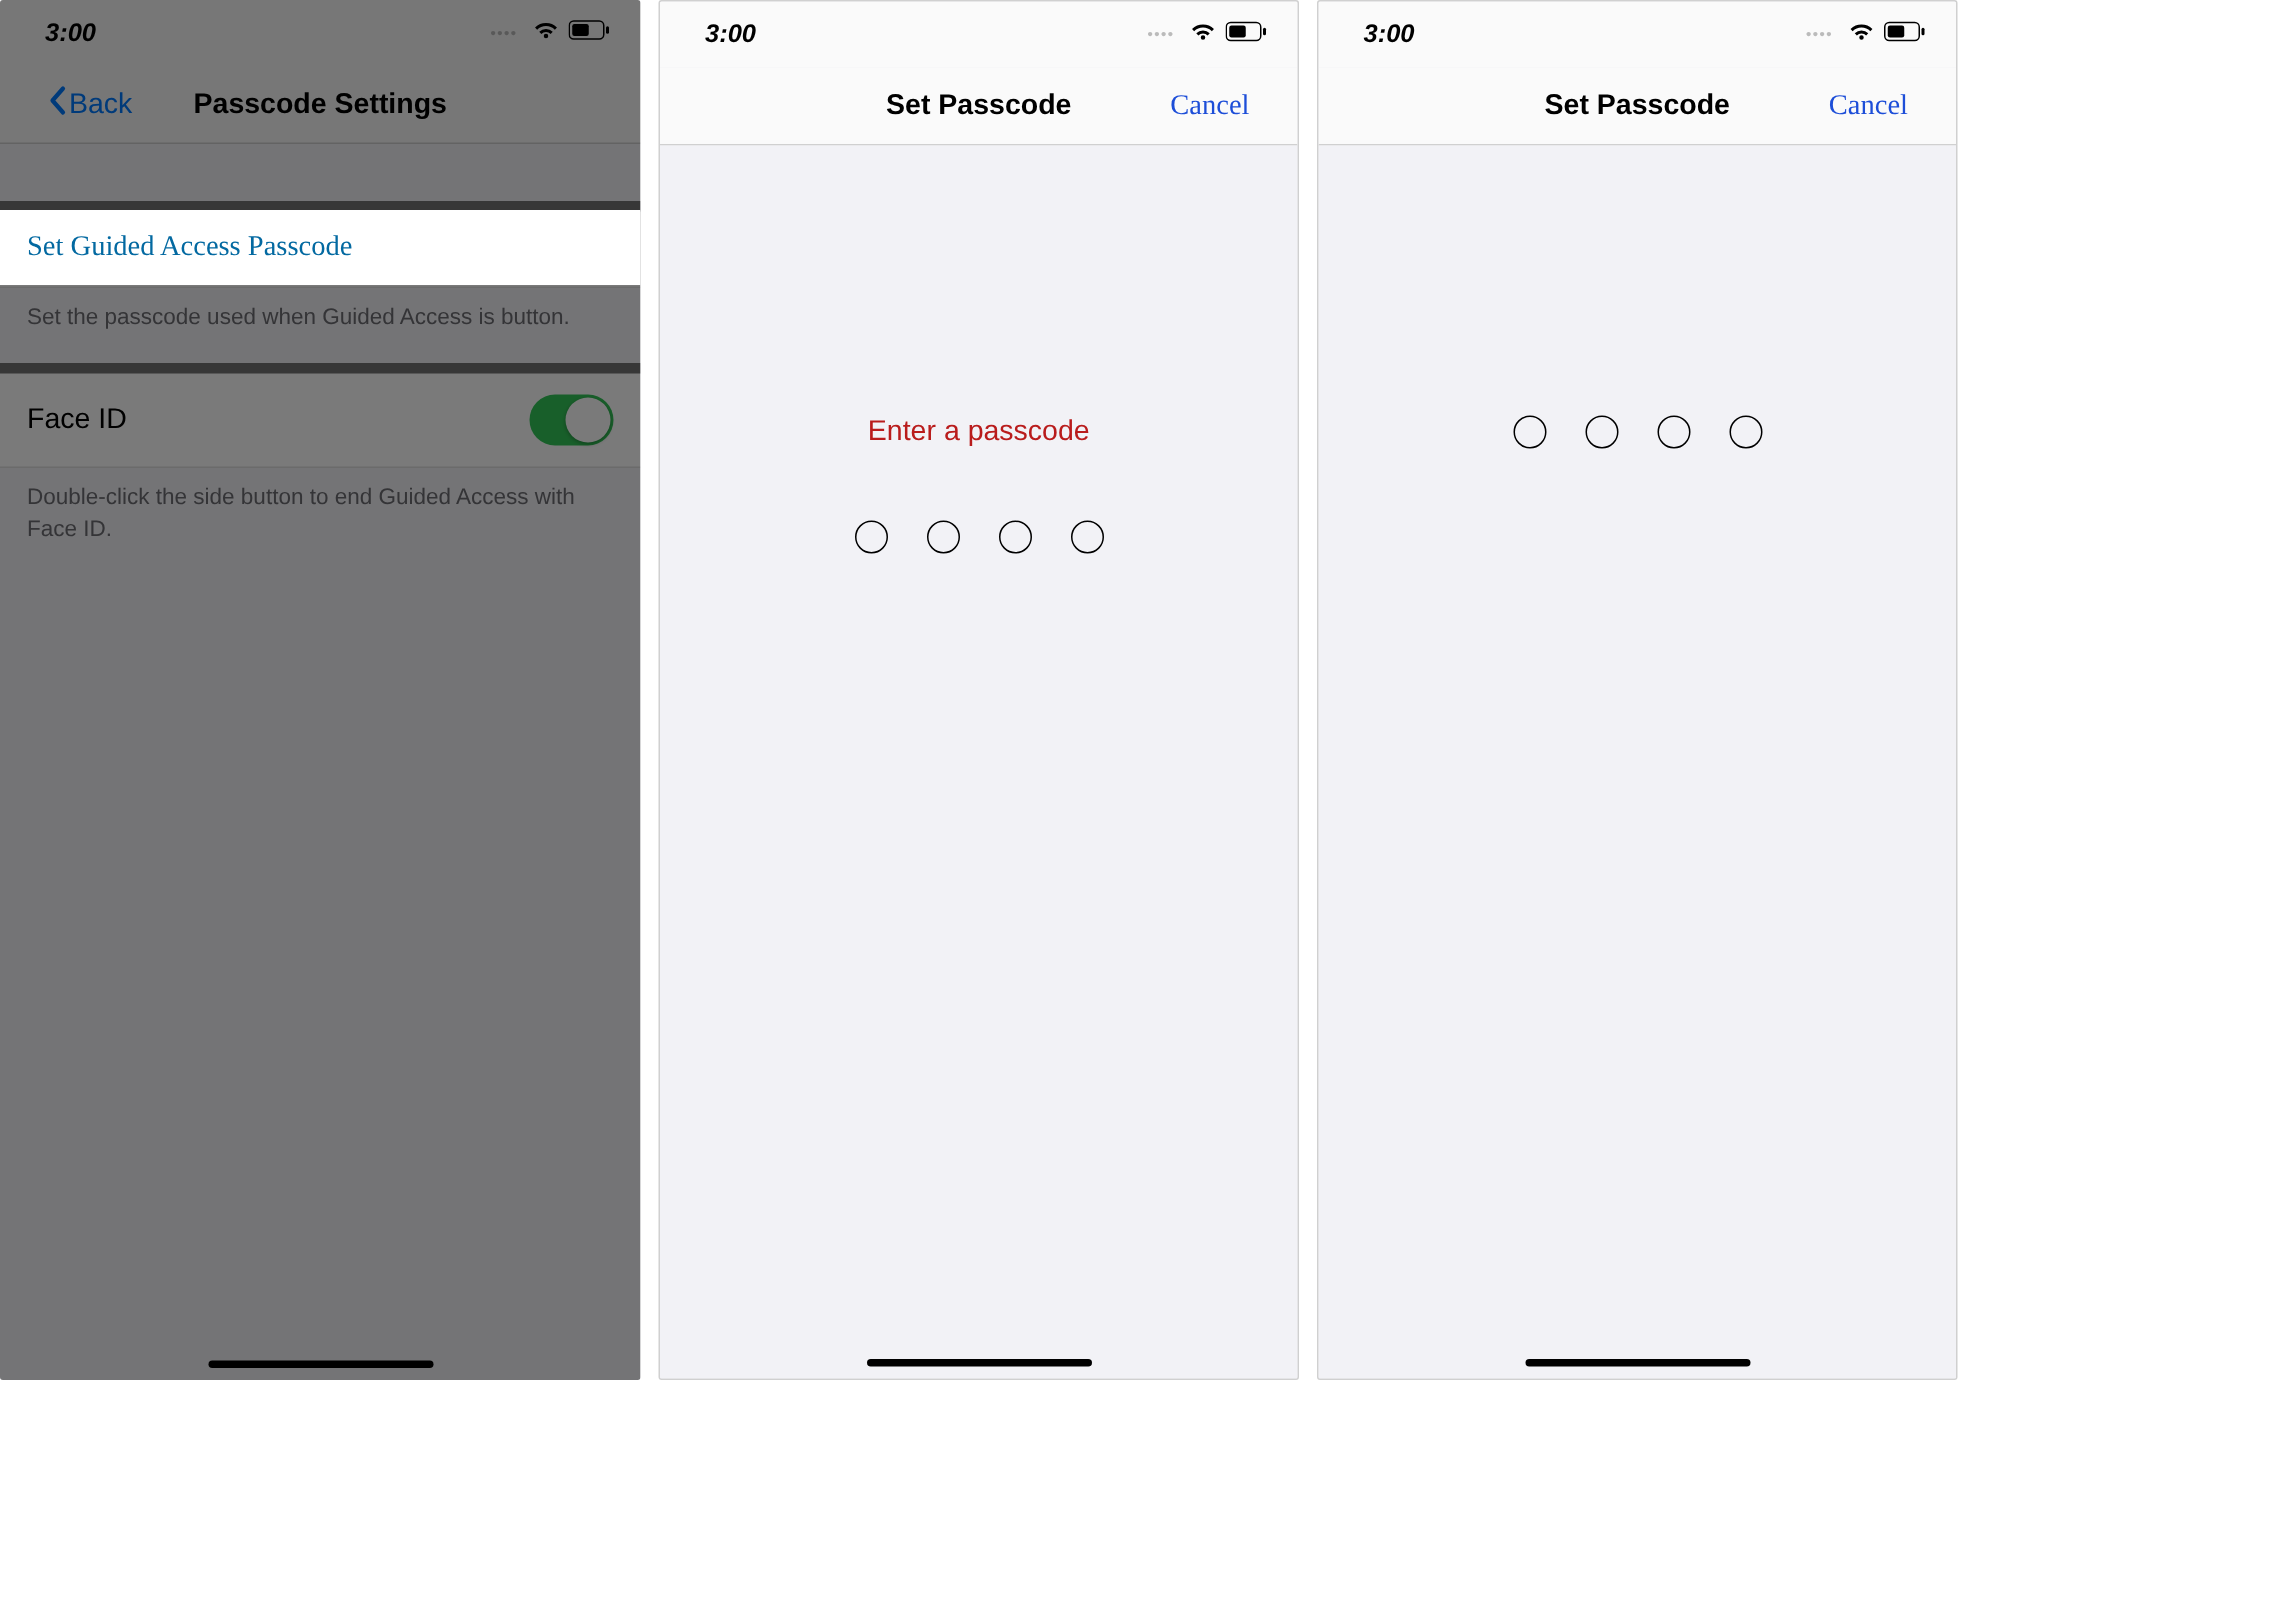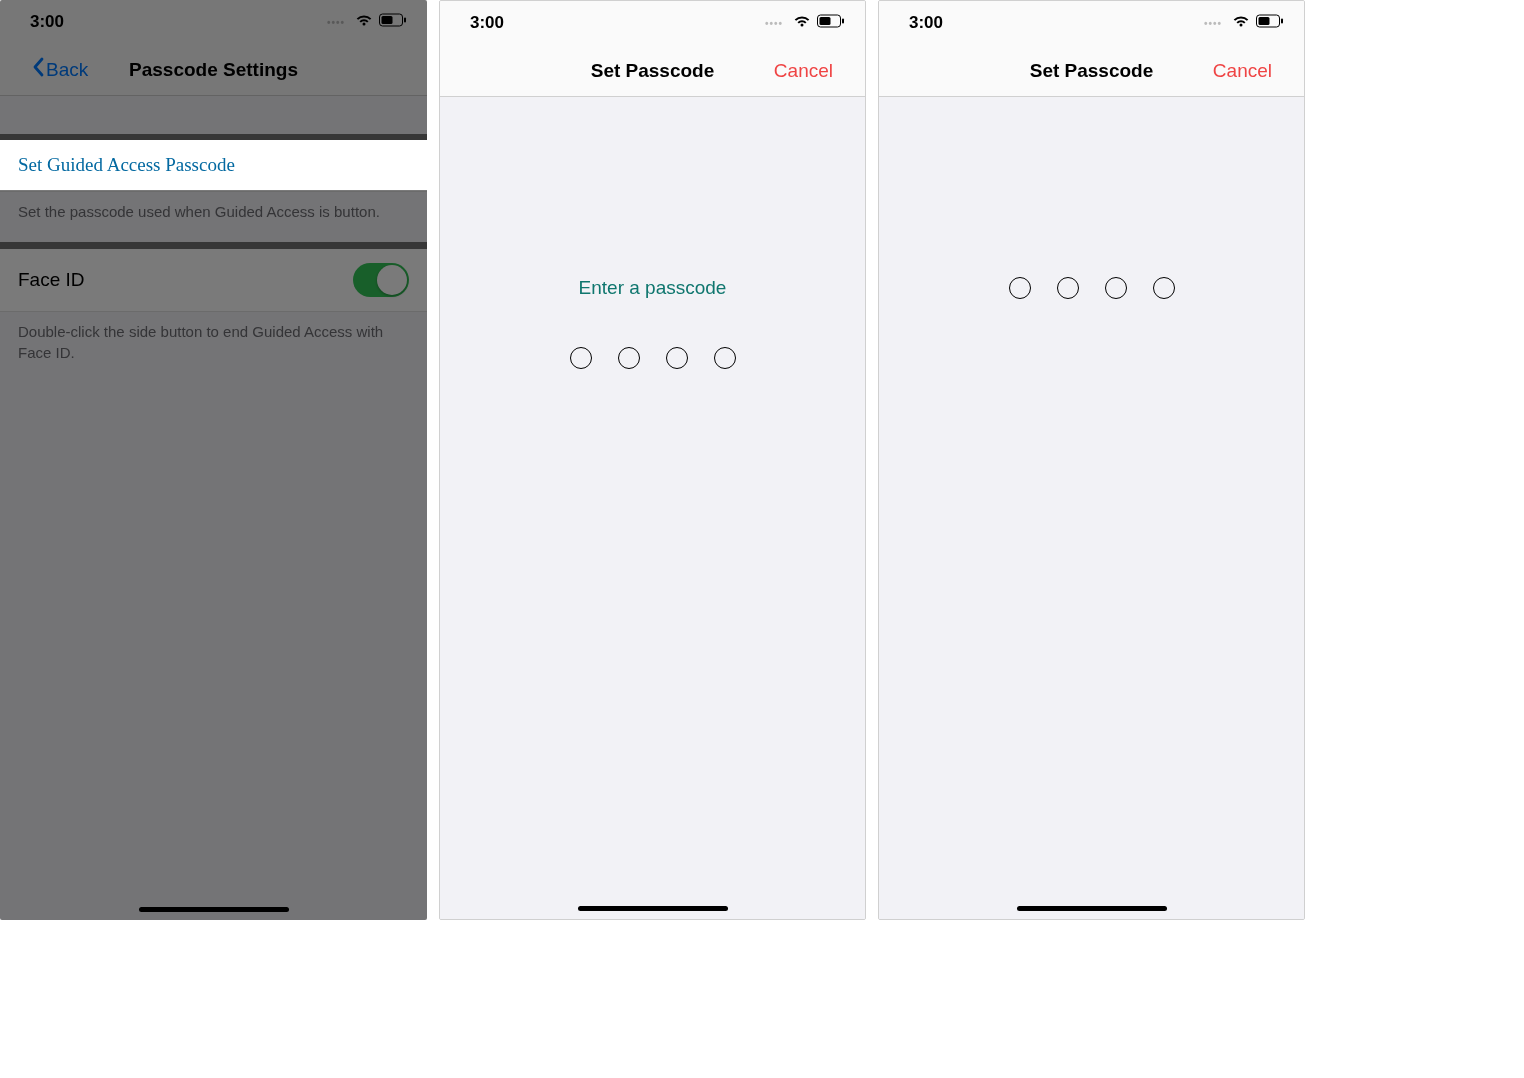--- a/index.html
+++ b/index.html
@@ -26,21 +26,21 @@
     .status-bar {
       height: 44px;
       display: flex;
       align-items: center;
       justify-content: space-between;
       padding: 0 20px 0 30px;
       background: #f8f8f8;
       font-size: 17px;
       font-weight: 600;
     }
-    .status-left { display: flex; align-items: center; }
+    .status-left { display: flex; align-items: center; font-style: italic; }
     .status-right { display: flex; align-items: center; gap: 6px; }
     .dots { color: #bbb; font-size: 10px; letter-spacing: 1px; margin-right: 4px; }
     .wifi-icon svg { width: 18px; height: 14px; }
     .battery-icon svg { width: 28px; height: 14px; }
     .nav-bar {
       height: 52px;
       display: flex;
       align-items: center;
       justify-content: space-between;
       padding: 0 32px;
@@ -51,21 +51,21 @@
     .nav-left { display: flex; align-items: center; color: #007aff; font-size: 19px; min-width: 80px; }
     .nav-left .chevron { margin-right: 2px; }
     .nav-title {
       position: absolute;
       left: 50%;
       transform: translateX(-50%);
       font-size: 19px;
       font-weight: 600;
       color: #000;
     }
-    .nav-right { color: #ef4444; font-size: 19px; min-width: 80px; text-align: right; }
+    .nav-right { color: #1d4ed8; font-size: 19px; min-width: 80px; text-align: right; font-family: Liberation Serif, serif; }
     .content { background: #f2f2f6; height: calc(100% - 96px); position: relative; }
     .spacer { height: 38px; }
     .row {
       background: #fff;
       padding: 14px 18px;
       font-size: 19px;
       border-top: 7px solid #737373;
       border-bottom: 1px solid #e0e0e0;
       display: flex;
       align-items: center;
@@ -106,21 +106,21 @@
       top: 140px;
       left: 0;
       right: 0;
     }
     .passcode-area {
       padding-top: 180px;
       text-align: center;
     }
     .passcode-prompt {
       font-size: 19px;
-      color: #0f766e;
+      color: #b91c1c;
       margin-bottom: 48px;
     }
     .dots-row {
       display: flex;
       justify-content: center;
       gap: 26px;
     }
     .pin-dot {
       width: 22px;
       height: 22px;

